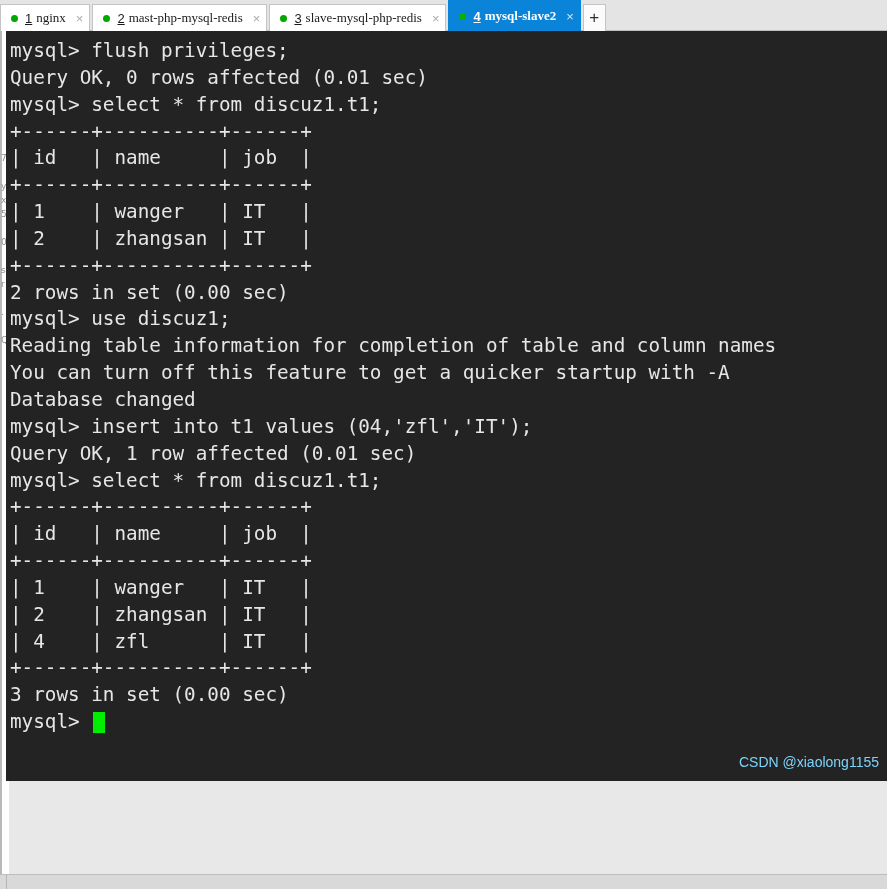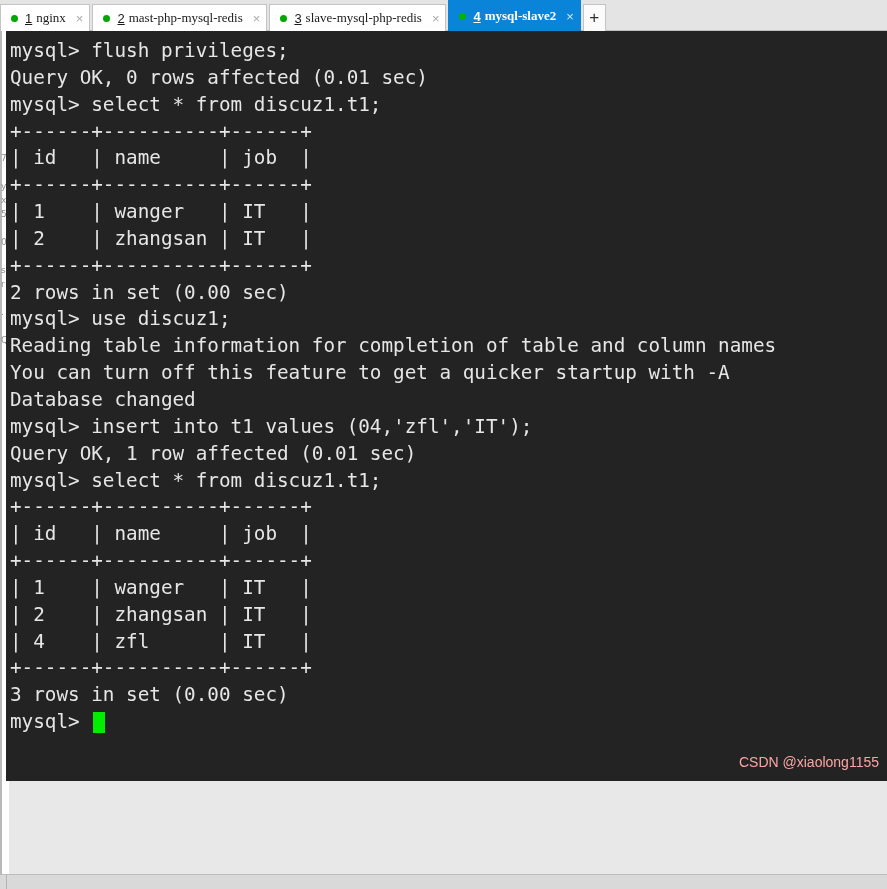--- a/index.html
+++ b/index.html
@@ -190,21 +190,21 @@
     margin-left: 2px;
     vertical-align: -3px;
   }
 
   .watermark {
     position: absolute;
     right: 8px;
     bottom: 11px;
     font-family: "Liberation Sans", sans-serif;
     font-size: 14px;
-    color: #fca5a5;
+    color: #7dd3fc;
     white-space: nowrap;
     user-select: none;
   }
 
   
   .statusbar {
     position: absolute;
     left: 0;
     bottom: 0;
     width: 887px;

